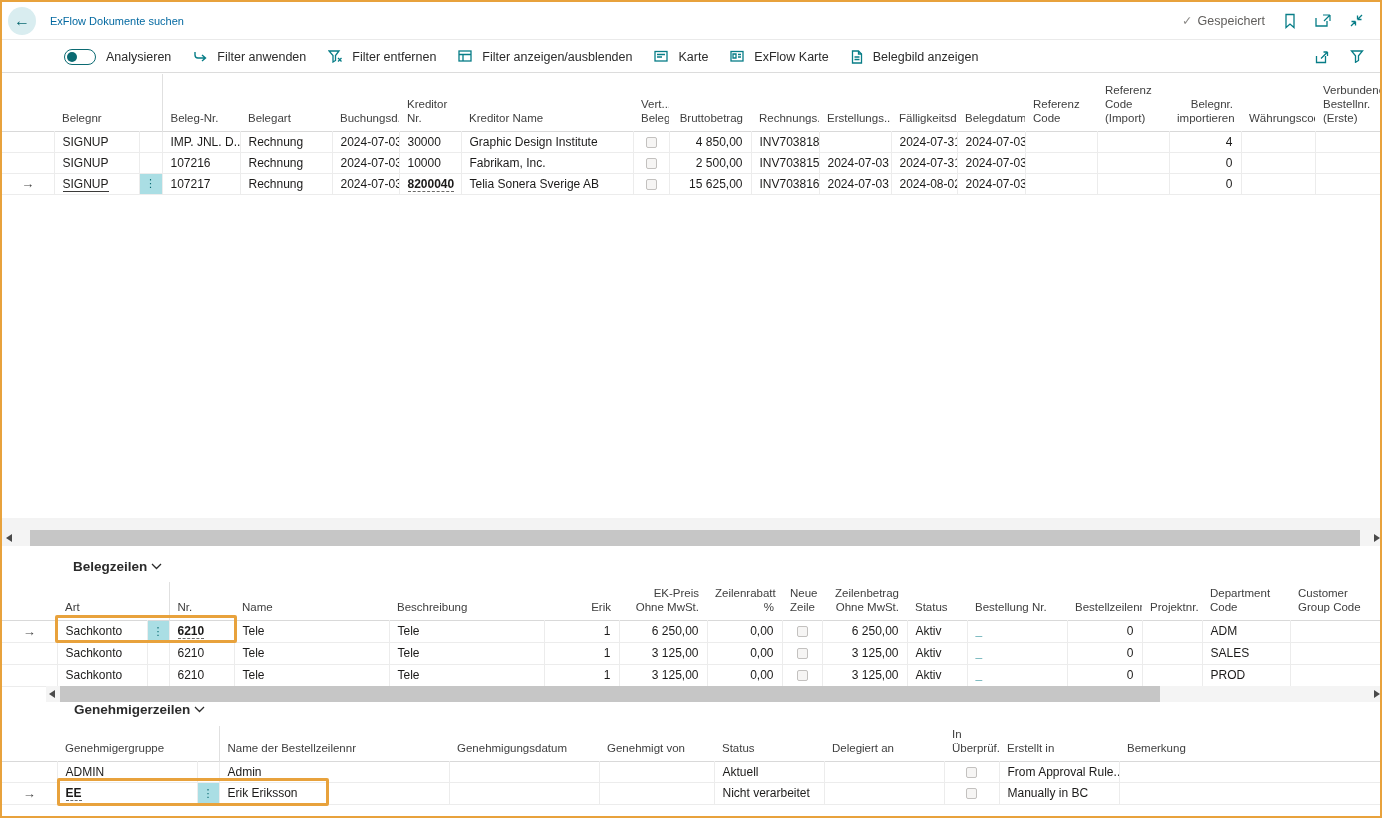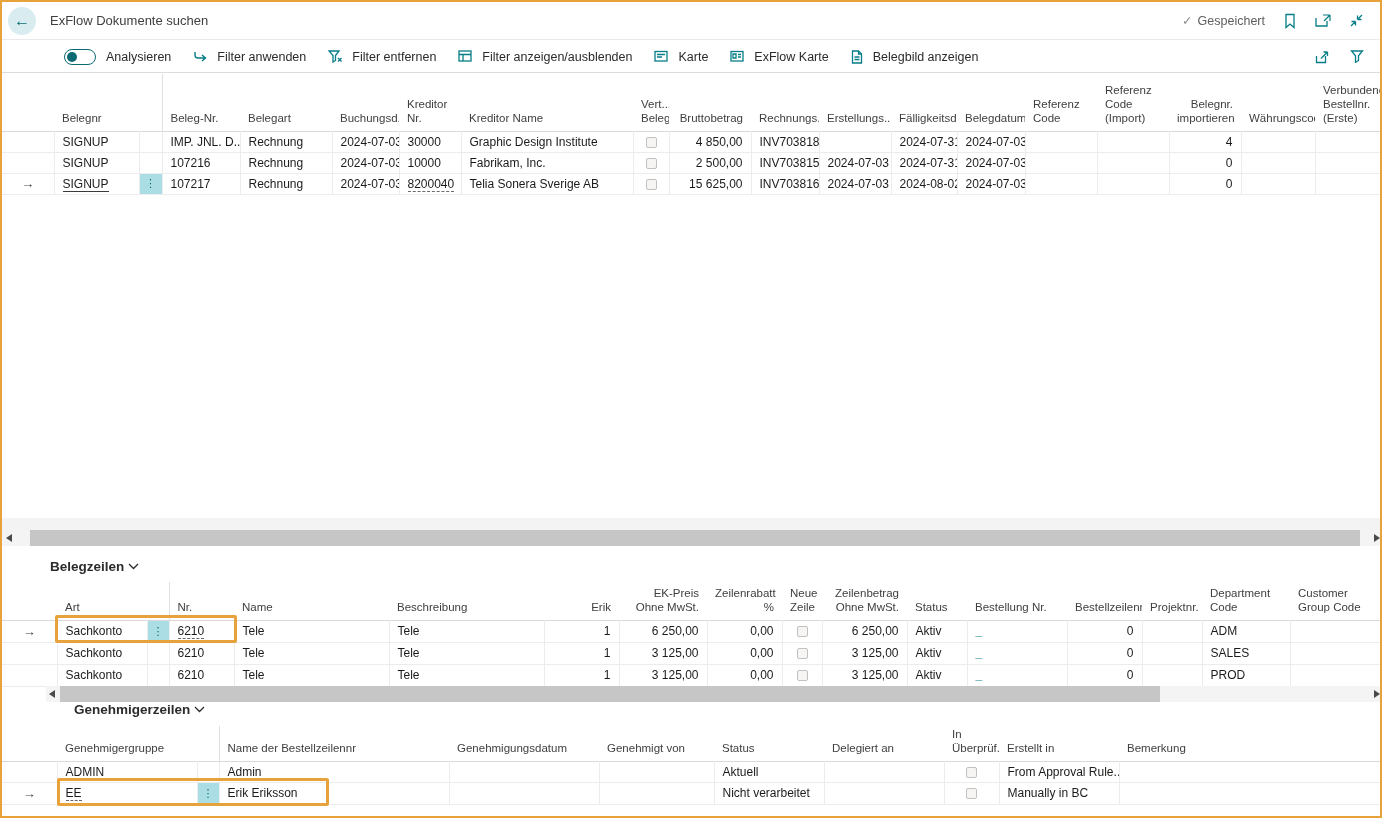--- a/index.html
+++ b/index.html
@@ -12,21 +12,21 @@
   
   .page-header {
     position:absolute; left:0; top:0; width:100%; height:38px;
     border-bottom:1px solid #eaeaea; display:flex; align-items:center;
   }
   .back-circle {
     width:28px; height:28px; border-radius:50%; background:#d9edf0;
     display:flex; align-items:center; justify-content:center;
     margin-left:6px; color:#0b6a72; font-size:16px; cursor:pointer;
   }
-  .page-title { margin-left:14px; font-size:13px; color:#404040; }
+  .page-title { margin-left:14px; font-size:11px; color:#0369a1; }
   .header-right { margin-left:auto; display:flex; align-items:center; gap:18px; padding-right:16px; }
   .saved { color:#605e5c; font-size:12.5px; display:flex; align-items:center; gap:5px; }
   .hicon { color:#077d87; display:flex; align-items:center; }
   
   .toolbar {
     position:absolute; left:0; top:39px; width:100%; height:32px;
     border-bottom:1px solid #dcdcdc; display:flex; align-items:center;
     padding-left:62px; gap:22px; font-size:12.5px; color:#2b2b2b;
   }
   .toggle { width:32px; height:16px; border:1px solid #0b6a72; border-radius:9px; position:relative; cursor:pointer; }
@@ -50,21 +50,21 @@
   .r { text-align:right !important; }
   .c { text-align:center !important; }
   th.vsep { border-right:1px solid #e0e0e0; }
   .menucell { padding:0 !important; text-align:center; }
   .menucell.active { background:#aadee4; color:#0b6a72; font-size:11px; cursor:pointer; }
   .cb {
     display:inline-block; width:11px; height:11px; border:1px solid #c3c1bf;
     background:#f6f5f4; border-radius:2px; vertical-align:middle;
   }
   .link-solid { border-bottom:1px solid #3b3a39; cursor:pointer; }
-  .link-dotted { border-bottom:1px dashed #6b6a68; cursor:pointer; }
+  .link-dotted { border-bottom:1px dashed #6b6a68; cursor:pointer;font-weight:bold; }
   .uscore { color:#077d87; font-weight:700; }
   
   .section-label {
     position:absolute; left:48px; font-size:13.5px; font-weight:700; color:#2b2b2b;
     display:flex; align-items:center; gap:4px; cursor:pointer;
   }
   
   .hscroll { position:absolute; height:16px; background:#f4f4f4; }
   .hscroll .thumb { position:absolute; top:0; height:100%; background:#c6c6c6; }
   .arrow-l, .arrow-r {
@@ -303,21 +303,21 @@
     </table>
   </div>
 
   <div class="grayband" style="left:0; top:516px; width:1382px; height:12px;"></div>
   <div class="hscroll" style="left:0; top:528px; width:1382px;">
     <span class="arrow-l" style="left:4px;"></span>
     <div class="thumb" style="left:28px; width:1330px;"></div>
     <span class="arrow-r" style="right:4px;"></span>
   </div>
 
-  <div class="section-label" style="top:557px;">
+  <div class="section-label" style="top:557px;margin-left:23px;">
     <span>Belegzeilen</span>
     <svg width="11" height="7" viewBox="0 0 11 7" fill="none" stroke="#2b2b2b" stroke-width="1.3">
         <path d="M1 1 l4.5 4.5 L10 1"></path>
       </svg>
   </div>
 
   <div class="tbl-wrap" style="top:580px;">
     <table class="grid">
       <colgroup>
         <col style="width:55px">

